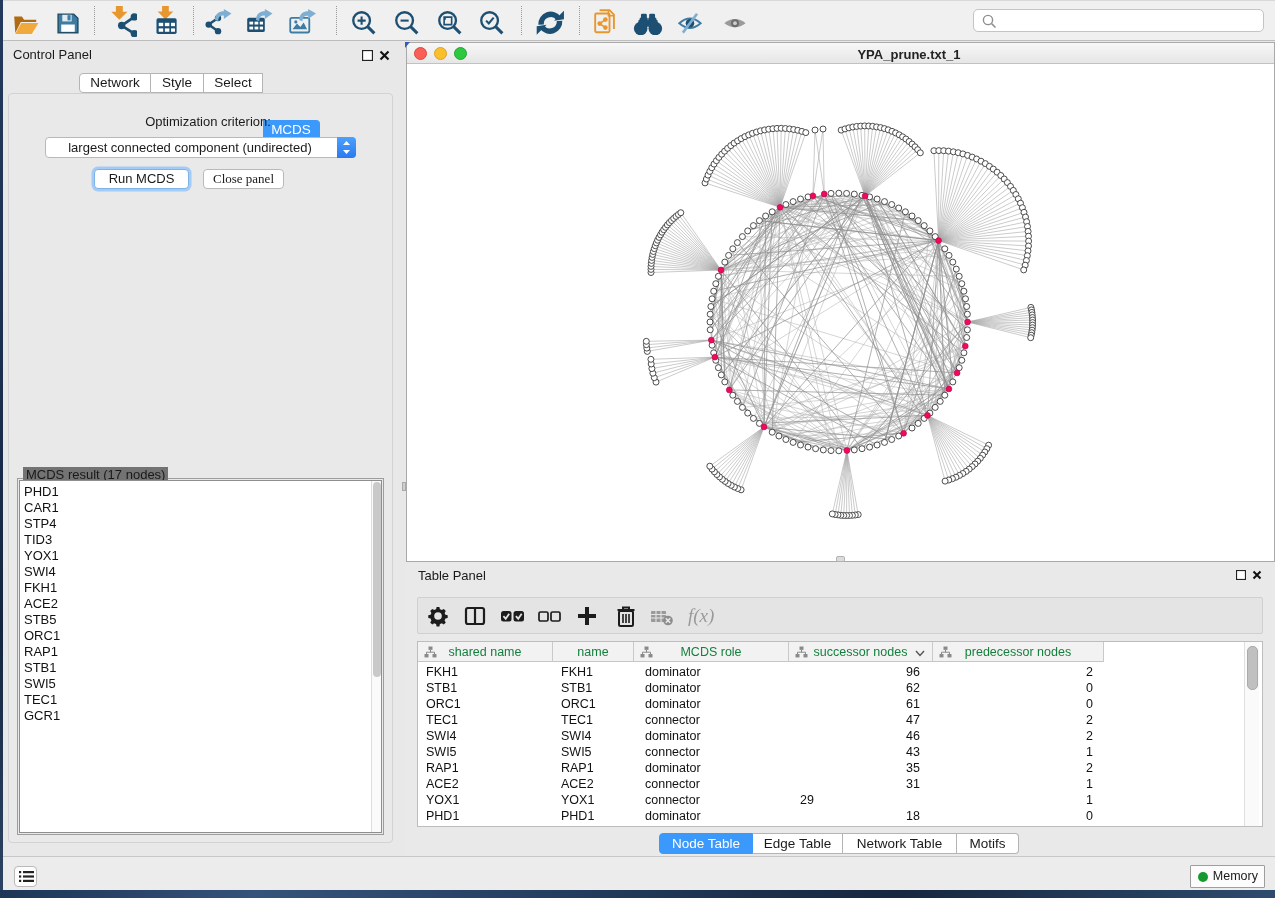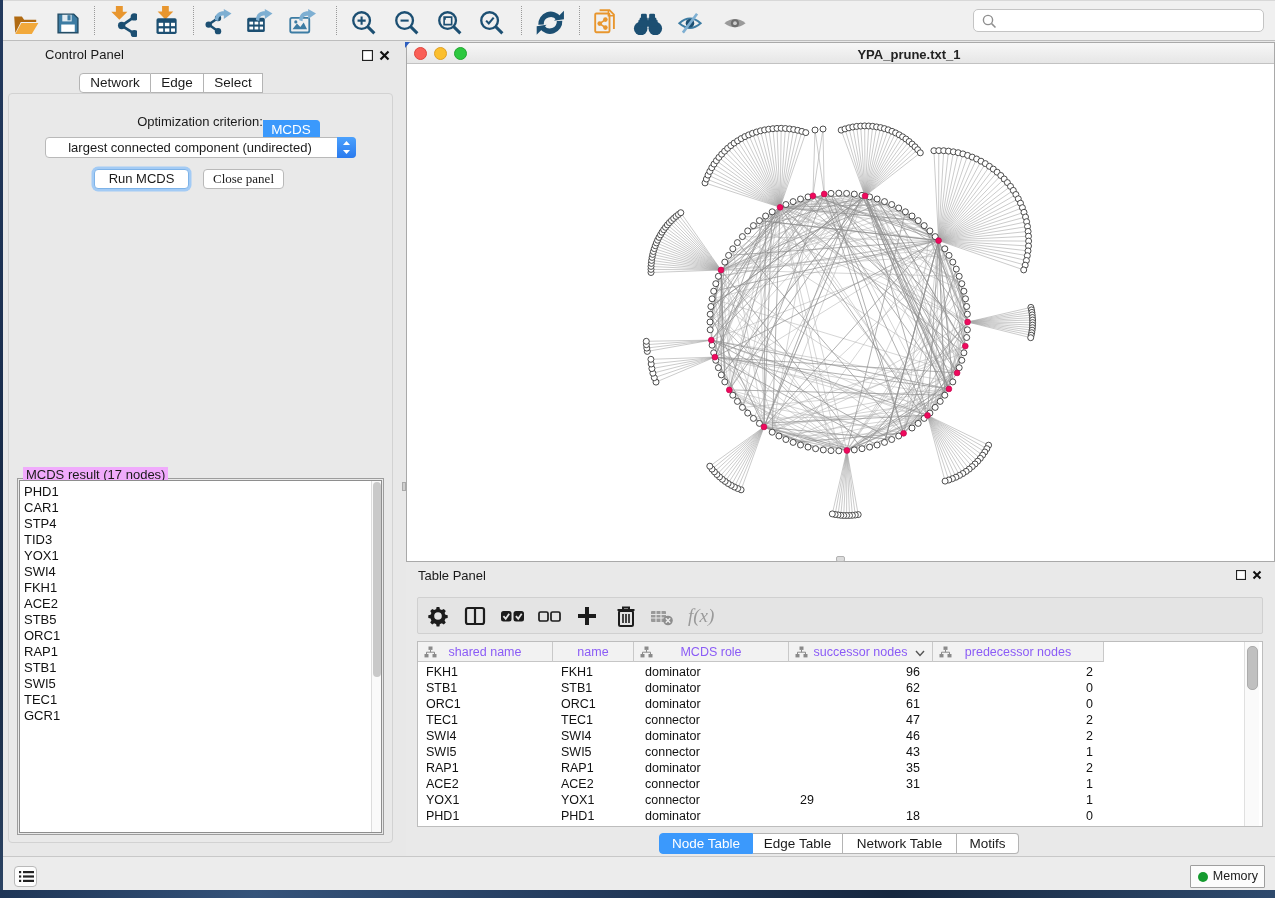--- a/index.html
+++ b/index.html
@@ -13,46 +13,46 @@
 
 #toolbar { left:3px; top:0; width:1272px; height:41px; background:#f0f0f0;
   border-top:1px solid #d8d8d8; border-bottom:1px solid #bdbdbd; }
 .tsep { position:absolute; top:6px; height:29px; width:0;
   border-left:1px dotted #9a9a9a; }
 .ticon { position:absolute; top:9px; }
 #searchbox { position:absolute; left:973px; top:9px; width:291px; height:23px;
   background:#fff; border:1px solid #c4c4c4; border-radius:5px; }
 
 #leftpanel { left:3px; top:42px; width:399px; height:814px; background:#e8e8e8; }
-#cp-title { position:absolute; left:13px; top:47px; font-size:13px; color:#1a1a1a;margin-left:32px; }
+#cp-title { position:absolute; left:13px; top:47px; font-size:13px; color:#1a1a1a; }
 .winbtn { position:absolute; top:50px; width:11px; height:11px; }
 #cp-tabs { position:absolute; left:79px; top:73px; height:36px; display:flex; }
 .tab { height:20px; line-height:18px; font-size:13.5px; color:#1a1a1a; background:#fff;
   border:1px solid #b4b4b4; border-left:none; text-align:center; }
 .tab.first { border-left:1px solid #b4b4b4; border-radius:4px 0 0 4px; }
 .tab.last { border-radius:0 4px 4px 0; }
 .tab.sel { background:#3b99fc; color:#fff; border-color:#3b99fc;margin-top:47px; }
 #cp-inner { position:absolute; left:8px; top:93px; width:385px; height:750px;
   background:#e9e9e9; border:1px solid #d2d2d2; border-radius:4px; }
-#opt-label { position:absolute; left:0; top:114px; width:400px; text-align:center;
+#opt-label { position:absolute; left:8px; top:114px; width:400px; text-align:center;
   font-size:13px; color:#1a1a1a; }
 #dropdown { position:absolute; left:45px; top:137px; width:311px; height:21px;
   background:#fff; border:1px solid #b9b9b9; border-radius:4px; font-size:13px;
   line-height:19px; color:#1a1a1a; text-align:center; padding-right:21px; }
 #dropdown .cap { position:absolute; right:-1px; top:-1px; width:19px; height:21px;
   background:linear-gradient(180deg,#4ba1fd,#2a7aee); border-radius:0 4px 4px 0; }
 .btn { position:absolute; height:20px; background:#fff; border:1px solid #b9b9b9;
   border-radius:4px; font-size:13px; line-height:18px; text-align:center; color:#1a1a1a; }
 #btn-run { left:94px; top:169px; width:95px; box-shadow:0 0 0 2.5px #a3cbf5;
   border-color:#7eb3e8; }
 #btn-close { left:203px; top:169px; width:81px;font-family:Liberation Serif, serif; }
 
 #fieldset { position:absolute; left:17px; top:478px; width:367px; height:357px;
   border:1px solid #9d9d9d; }
-#fieldset-legend { position:absolute; left:23px; top:467px; background:#f0abfc;
+#fieldset-legend { position:absolute; left:23px; top:467px; background:#737373;
   padding:0 3px; font-size:13px; color:#1a1a1a; }
 #listbox { position:absolute; left:19px; top:480px; width:363px; height:353px;
   background:#fff; border:1px solid #8e8e8e; font-size:13px; color:#111; }
 #listbox .li { height:16px; line-height:16px; padding-left:4px; }
 #list-sb { position:absolute; left:371px; top:481px; width:10px; height:351px;
   background:#fafafa; border-left:1px solid #ddd; }
 #list-sb .thumb { position:absolute; left:1px; top:1px; width:8px; height:195px;
   background:#c9c9c9; border-radius:4px; }
 
 #vdivider { left:402px; top:42px; width:4px; height:814px; background:#e8e8e8; }
@@ -68,21 +68,21 @@
   font-size:13px; font-weight:bold; color:#222; }
 
 #tablepanel { left:406px; top:562px; width:869px; height:294px; background:#e9e9e9; }
 #tp-title { position:absolute; left:418px; top:568px; font-size:13px; color:#1a1a1a; }
 #tp-toolbar { position:absolute; left:417px; top:597px; width:846px; height:37px;
   background:#e4e4e4; border:1px solid #d0d0d0; border-radius:2px; }
 #tbl { position:absolute; left:417px; top:641px; width:846px; height:186px;
   background:#fff; border:1px solid #bdbdbd; }
 #tbl-head { position:absolute; left:418px; top:642px; width:686px; height:20px;
   background:#f2f2f2; border-bottom:1px solid #c6c6c6; }
-.th { position:absolute; top:0; height:20px; font-size:12.5px; color:#8b5cf6;
+.th { position:absolute; top:0; height:20px; font-size:12.5px; color:#15803d;
   line-height:20px; text-align:center; border-right:1px solid #c9c9c9; }
 .treeicon { position:absolute; top:4px; }
 .td { position:absolute; height:16px; font-size:12.5px; color:#111; line-height:16px; }
 #tbl-sb { position:absolute; left:1244px; top:642px; width:15px; height:184px;
   background:#fafafa; border-left:1px solid #e0e0e0; }
 #tbl-sb .thumb { position:absolute; left:2px; top:4px; width:11px; height:44px;
   background:#c0c0c0; border:1px solid #ababab; border-radius:5px; }
 
 #bottabs { position:absolute; left:659px; top:833px; height:21px; display:flex; }
 .btab { height:21px; line-height:19px; font-size:13.5px; color:#1a1a1a; background:#fff;
@@ -273,21 +273,21 @@
 <div id="cp-title">Control Panel</div>
 <svg class="winbtn" style="left:362px" width="11" height="11">
     <rect x="0.5" y="0.5" width="10" height="10" fill="#fff" stroke="#222" stroke-width="1.3"></rect>
   </svg>
 <svg class="winbtn" style="left:379px" width="11" height="11">
     <path d="M1.5 1.5 L9.5 9.5 M9.5 1.5 L1.5 9.5" stroke="#111" stroke-width="2.2"></path>
   </svg>
 <div id="cp-inner"></div>
 <div id="cp-tabs">
     <div class="tab first" style="width:72px">Network</div>
-    <div class="tab" style="width:53px">Edge</div>
+    <div class="tab" style="width:53px">Style</div>
     <div class="tab" style="width:59px">Select</div>
     <div class="tab sel last" style="width:57px">MCDS</div>
   </div>
 <div id="opt-label">Optimization criterion:</div>
 <div id="dropdown">largest connected component (undirected)<div class="cap"><svg width="19" height="21" viewBox="0 0 19 21">
         <path d="M9.5 4 L13 8 L6 8 Z" fill="#fff"></path>
         <path d="M9.5 17 L13 13 L6 13 Z" fill="#fff"></path>
       </svg></div></div>
 <div class="btn" id="btn-run">Run MCDS</div>
 <div class="btn" id="btn-close">Close panel</div>

